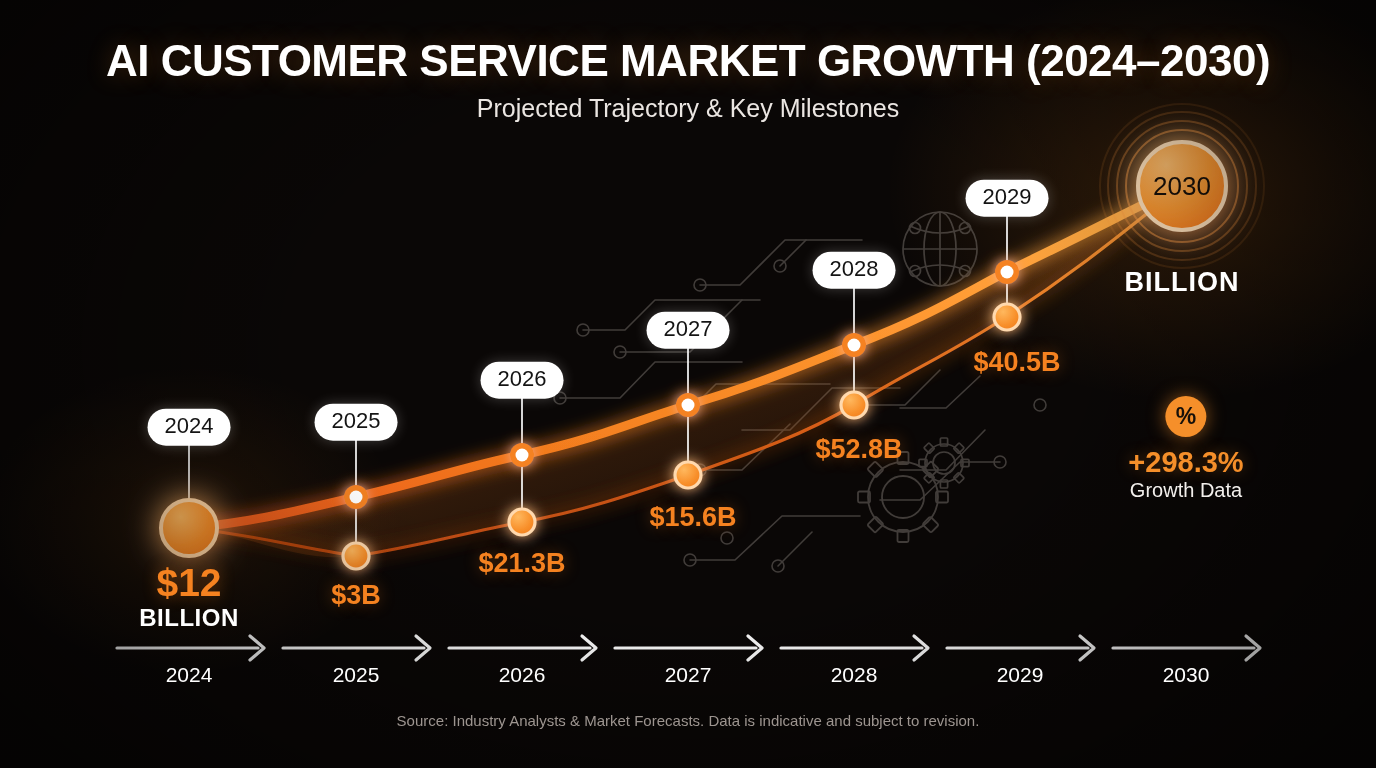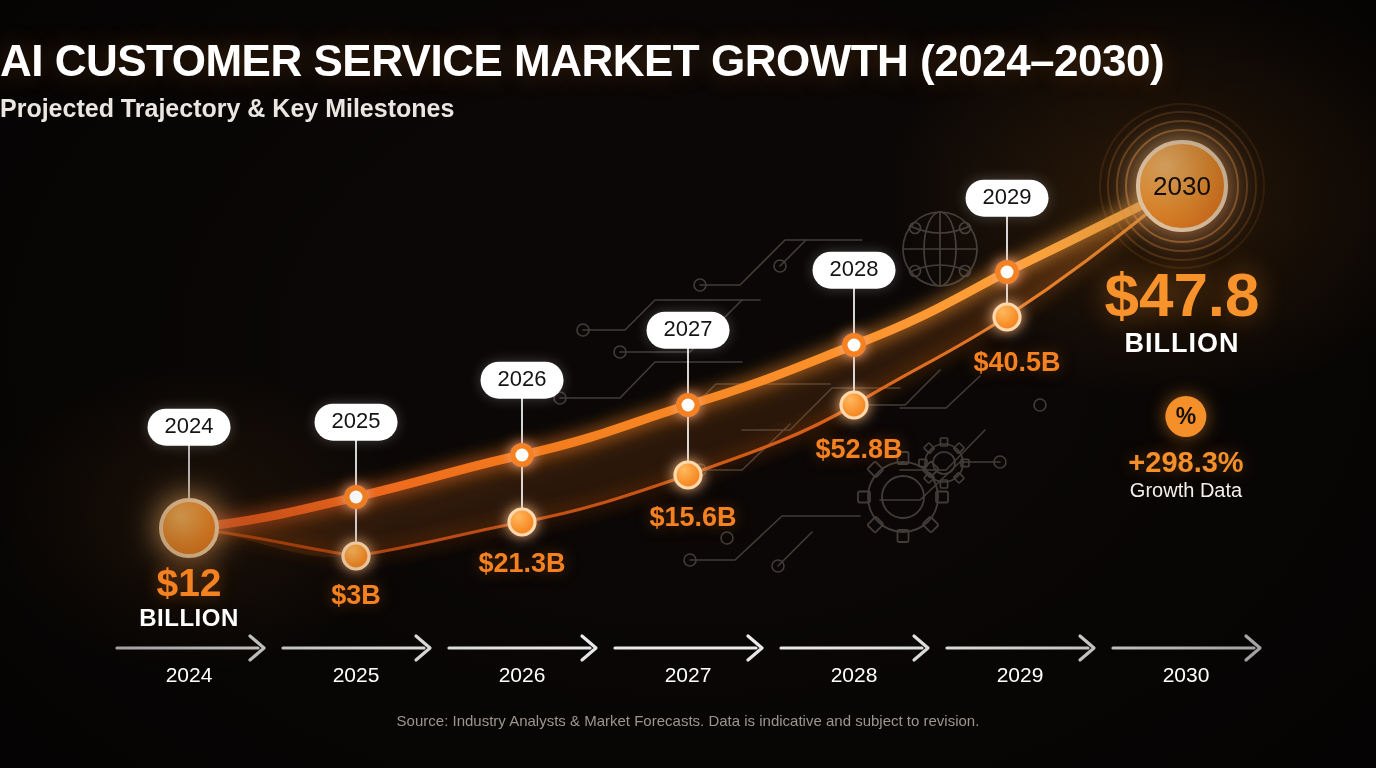--- a/index.html
+++ b/index.html
@@ -18,30 +18,30 @@
       #0a0706;
     overflow:hidden;
   }
   .vignette {
     position:absolute; inset:0;
     background:radial-gradient(ellipse 900px 620px at 50% 45%, rgba(0,0,0,0) 40%, rgba(0,0,0,0.55) 100%);
     pointer-events:none;
   }
 
   
-  #header { position:absolute; top:0; left:0; width:1376px; text-align:left; }
+  #header { position:absolute; top:0; left:0; width:1376px; text-align:center; }
   #title {
     margin-top:36px;
     font-size:44px; font-weight:bold; color:#ffffff;
     letter-spacing:-0.5px;
     text-shadow:0 0 24px rgba(255,150,50,0.25);
   }
   #subtitle {
     margin-top:8px;
-    font-size:25px; color:#ebe6e2; font-weight:bold;
+    font-size:25px; color:#ebe6e2; font-weight:normal;
   }
 
   
   svg.layer { position:absolute; top:0; left:0; width:1376px; height:768px; overflow:visible; }
   svg.deco { opacity:0.42; }
 
   
   .year-pill {
     position:absolute;
     background:#ffffff;
@@ -353,21 +353,20 @@
   <div class="val-label" style="left:693px;  top:502px;">$15.6B</div>
   <div class="val-label" style="left:859px;  top:434px;">$52.8B</div>
   <div class="val-label" style="left:1017px; top:347px;">$40.5B</div>
 
   <div id="start-callout">
     <div id="start-value">$12</div>
     <div id="start-unit">BILLION</div>
   </div>
 
   <div id="end-callout">
-    <div id="end-value">$47.8</div>
     <div id="end-unit">BILLION</div>
   </div>
 
   <div id="growth-block">
     <div id="pct-badge">%</div>
     <div id="growth-rate">+298.3%</div>
     <div id="growth-caption">Growth Data</div>
   </div>
 
   <div class="axis-year" style="left:189px;  top:663px;">2024</div>

